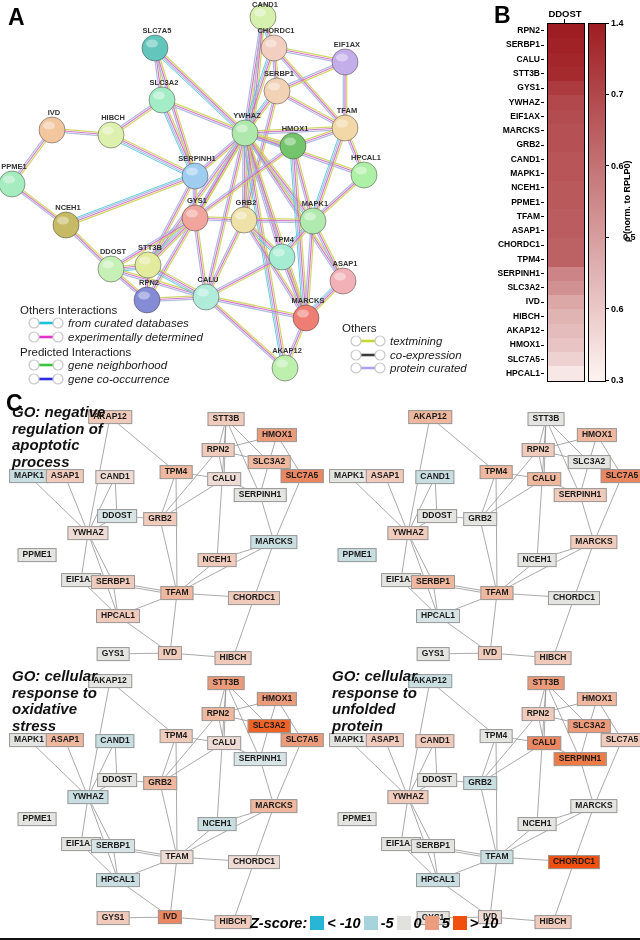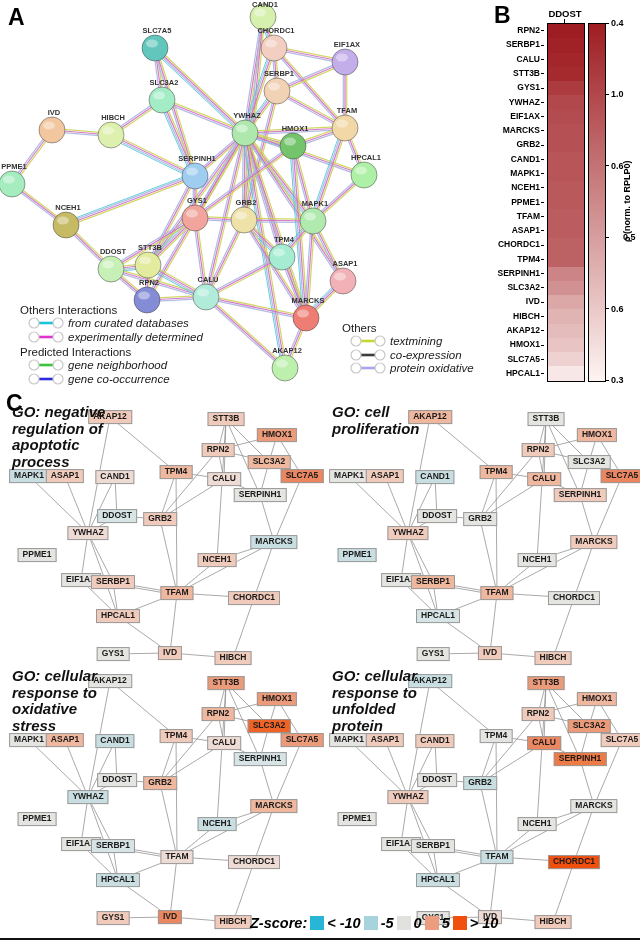--- a/index.html
+++ b/index.html
@@ -412,21 +412,21 @@
             <circle cx="30" cy="6" r="5" fill="#fff" stroke="#c8c8c8" stroke-width="1.2"></circle>
           </svg>
           <span class="lgd-label">co-expression</span>
         </div>
         <div class="lgd-row" style="margin-left: 8px;">
           <svg width="36" height="12">
             <line x1="6" y1="6" x2="30" y2="6" stroke="#a6a6ea" stroke-width="2.6"></line>
             <circle cx="6" cy="6" r="5" fill="#fff" stroke="#c8c8c8" stroke-width="1.2"></circle>
             <circle cx="30" cy="6" r="5" fill="#fff" stroke="#c8c8c8" stroke-width="1.2"></circle>
           </svg>
-          <span class="lgd-label">protein oxidative</span>
+          <span class="lgd-label">protein curated</span>
         </div>
       </div>
     </div>
 
   <div id="panel-b">
     <div id="hm-title" style="left:533px;top:8px;width:64px;">DDOST</div>
     <div id="hm-title-tick" style="left:564px;top:19px;"></div>
     <div id="heatmap-col" style="left:547px;top:23px;width:36px;height:357px;">
         <div class="hm-row" title="" style="height: 14.28px; background: rgb(158, 29, 34);"></div>
         <div class="hm-row" title="" style="height: 14.28px; background: rgb(160, 33, 38);"></div>
@@ -477,23 +477,23 @@
         <div class="hm-label" style="left: 470px; width: 74px; top: 296.46px;">IVD<span class="tick"></span></div>
         <div class="hm-label" style="left: 470px; width: 74px; top: 310.74px;">HIBCH<span class="tick"></span></div>
         <div class="hm-label" style="left: 470px; width: 74px; top: 325.02px;">AKAP12<span class="tick"></span></div>
         <div class="hm-label" style="left: 470px; width: 74px; top: 339.3px;">HMOX1<span class="tick"></span></div>
         <div class="hm-label" style="left: 470px; width: 74px; top: 353.58px;">SLC7A5<span class="tick"></span></div>
         <div class="hm-label" style="left: 470px; width: 74px; top: 367.86px;">HPCAL1<span class="tick"></span></div>
       </div>
     <div id="colorbar" style="left: 588px; top: 23px; width: 16px; height: 357px; background: linear-gradient(rgb(158, 29, 34), rgb(253, 244, 242));"></div>
     <div id="cb-ticks">
         <div class="cb-tick-line" style="left: 605px; top: 22.5px;"></div>
-        <div class="cb-tick-label" style="left: 611px; top: 18px;">0.4</div>
+        <div class="cb-tick-label" style="left: 611px; top: 18px;">1.4</div>
         <div class="cb-tick-line" style="left: 605px; top: 93.9px;"></div>
-        <div class="cb-tick-label" style="left: 611px; top: 89.4px;">1.0</div>
+        <div class="cb-tick-label" style="left: 611px; top: 89.4px;">0.7</div>
         <div class="cb-tick-line" style="left: 605px; top: 165.3px;"></div>
         <div class="cb-tick-label" style="left: 611px; top: 160.8px;">0.6</div>
         <div class="cb-tick-line" style="left: 605px; top: 236.7px;"></div>
         <div class="cb-tick-label" style="left: 611px; top: 232.2px; padding-left: 12px;">0.5</div>
         <div class="cb-tick-line" style="left: 605px; top: 308.1px;"></div>
         <div class="cb-tick-label" style="left: 611px; top: 303.6px;">0.6</div>
         <div class="cb-tick-line" style="left: 605px; top: 379.5px;"></div>
         <div class="cb-tick-label" style="left: 611px; top: 375px;">0.3</div>
       </div>
     <div id="cb-axis-label" style="left:622px;top:23px;">
@@ -654,22 +654,20 @@
         <div class="gnode" style="left: 37px; top: 157px; background: rgb(201, 222, 225);">PPME1</div>
         <div class="gnode" style="left: 217px; top: 162px; background: rgb(228, 228, 225);">NCEH1</div>
         <div class="gnode" style="left: 81px; top: 182px; background: rgb(228, 228, 225);">EIF1AX</div>
         <div class="gnode" style="left: 113px; top: 184px; background: rgb(238, 183, 158);">SERBP1</div>
         <div class="gnode" style="left: 177px; top: 195px; background: rgb(238, 183, 158);">TFAM</div>
         <div class="gnode" style="left: 254px; top: 200px; background: rgb(228, 228, 225);">CHORDC1</div>
         <div class="gnode" style="left: 118px; top: 218px; background: rgb(215, 228, 229);">HPCAL1</div>
         <div class="gnode" style="left: 113px; top: 256px; background: rgb(228, 228, 225);">GYS1</div>
         <div class="gnode" style="left: 170px; top: 255px; background: rgb(240, 203, 187);">IVD</div>
         <div class="gnode" style="left: 233px; top: 260px; background: rgb(240, 203, 187);">HIBCH</div>
-        <div class="go-title">GO: cell
-proliferation</div>
       </div>
       <div class="gonet" style="left: 0px; top: 662px;">
         <svg width="320" height="262">
           <line x1="29" y1="78" x2="88" y2="135" stroke="#8f8f8f" stroke-width="0.9" opacity="0.85"></line>
           <line x1="65" y1="78" x2="88" y2="135" stroke="#8f8f8f" stroke-width="0.9" opacity="0.85"></line>
           <line x1="110" y1="19" x2="88" y2="135" stroke="#8f8f8f" stroke-width="0.9" opacity="0.85"></line>
           <line x1="110" y1="19" x2="176" y2="74" stroke="#8f8f8f" stroke-width="0.9" opacity="0.85"></line>
           <line x1="115" y1="79" x2="88" y2="135" stroke="#8f8f8f" stroke-width="0.9" opacity="0.85"></line>
           <line x1="115" y1="79" x2="117" y2="118" stroke="#8f8f8f" stroke-width="0.9" opacity="0.85"></line>
           <line x1="176" y1="74" x2="160" y2="121" stroke="#8f8f8f" stroke-width="0.9" opacity="0.85"></line>

